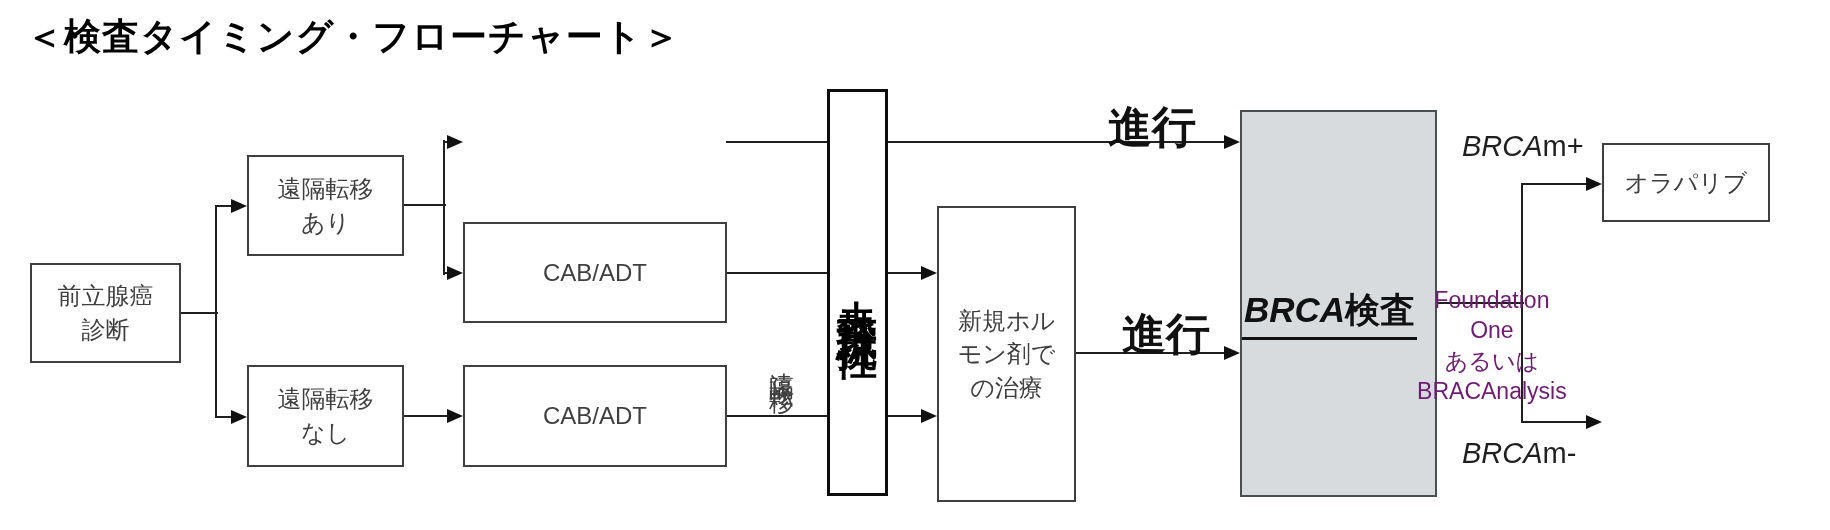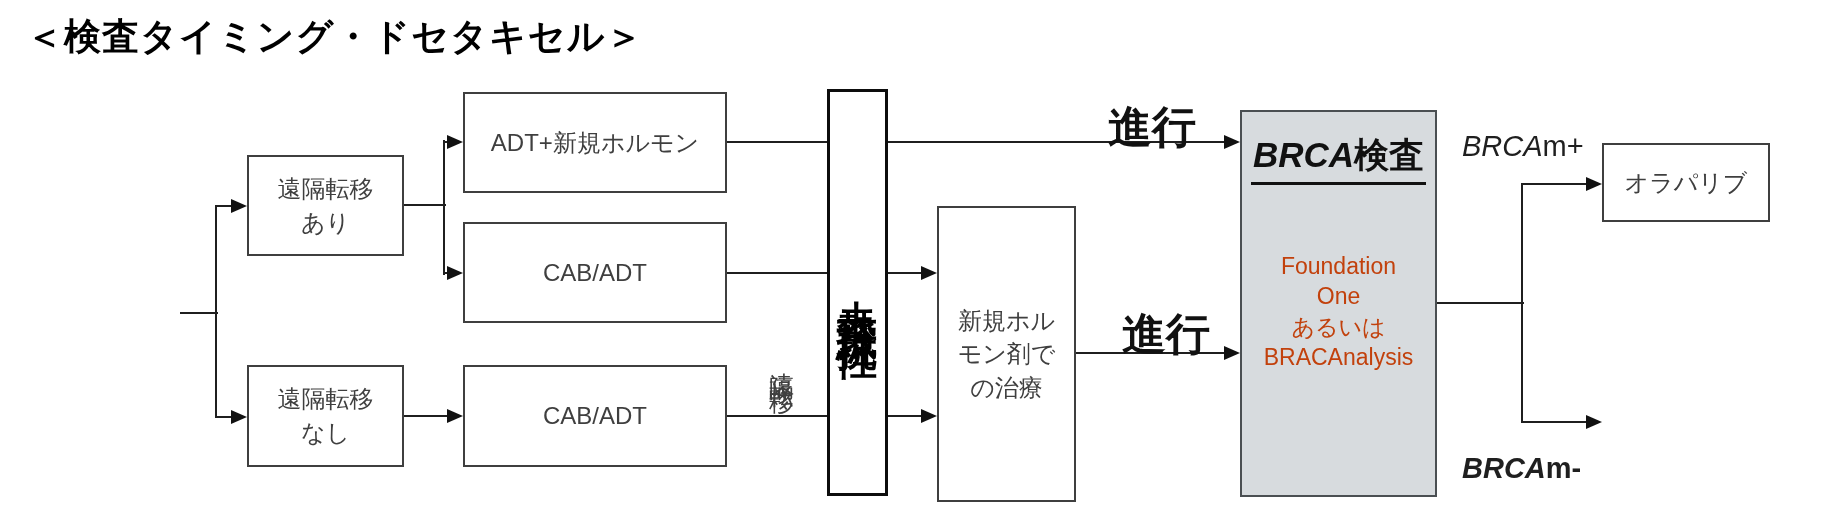--- a/index.html
+++ b/index.html
@@ -21,25 +21,25 @@
        border:2px solid #3f3f3f;z-index:2;
        display:flex;align-items:center;justify-content:center;
        text-align:center;color:#3f3f3f;font-size:24px;line-height:1.4;
        white-space:pre-line;}
 
   .box--castration{border:3px solid #0d0d0d;}
   .castration-text{writing-mode:vertical-rl;text-orientation:upright;
        font-weight:700;color:#000;font-size:40px;letter-spacing:10px;white-space:normal;}
 
   .box--brca{background:#d7dbde;border:2px solid #4a4f52;
-       flex-direction:column;justify-content:flex-start;padding-top:18px;}
+       flex-direction:row;justify-content:flex-start;padding-top:18px;}
   .brca-heading{font-size:35px;font-weight:700;color:#111;
        border-bottom:3px solid #111;padding:0 2px 3px 2px;white-space:nowrap;}
   .brca-heading .gene{font-style:italic;}
-  .brca-body{margin-top:66px;font-size:23px;line-height:1.32;color:#c2410c;white-space:pre-line;}
+  .brca-body{margin-top:66px;font-size:23px;line-height:1.32;color:#701a75;white-space:pre-line;}
 
   
   .edge-label{position:absolute;z-index:3;color:#111;font-weight:600;
        font-size:44px;white-space:nowrap;}
   .brcam-label{position:absolute;z-index:3;color:#1f1f1f;font-weight:400;
        font-size:29px;white-space:nowrap;}
   .brcam-label .gene{font-style:italic;}
   .v-label{position:absolute;z-index:3;writing-mode:vertical-rl;text-orientation:upright;
        color:#3f3f3f;font-size:25px;letter-spacing:6px;line-height:1;white-space:normal;}
 </style>
@@ -80,30 +80,31 @@
     <polygon points="1224,346 1224,360 1240,353"></polygon>
 
     <line x1="1437" y1="303" x2="1523" y2="303"></line>
     <line x1="1522" y1="184" x2="1522" y2="422"></line>
     <line x1="1522" y1="184" x2="1588" y2="184"></line>
     <line x1="1522" y1="422" x2="1588" y2="422"></line>
     <polygon points="1586,177 1586,191 1602,184"></polygon>
     <polygon points="1586,415 1586,429 1602,422"></polygon>
   </svg>
 
-  <div class="title">＜検査タイミング・ドセタキセル＞</div>
+  <div class="title">＜検査タイミング・フローチャート＞</div>
 
+  <div class="box" style="left:30px;top:263px;width:151px;height:100px;">前立腺癌
+診断</div>
 
   <div class="box" style="left:247px;top:155px;width:157px;height:101px;">遠隔転移
 あり</div>
 
   <div class="box" style="left:247px;top:365px;width:157px;height:102px;">遠隔転移
 なし</div>
 
-  <div class="box" style="left:463px;top:92px;width:264px;height:101px;">ADT+新規ホルモン</div>
 
   <div class="box" style="left:463px;top:222px;width:264px;height:101px;">CAB/ADT</div>
 
   <div class="box" style="left:463px;top:365px;width:264px;height:102px;">CAB/ADT</div>
 
   <div class="box box--castration" style="left:827px;top:89px;width:61px;height:407px;">
     <span class="castration-text">去勢抵抗性</span>
   </div>
 
   <div class="box" style="left:937px;top:206px;width:139px;height:296px;">新規ホル
@@ -122,15 +123,15 @@
 
 
   <div class="edge-label" style="left:1108px;top:98px;">進行</div>
 
   <div class="edge-label" style="left:1122px;top:305px;">進行</div>
 
   <div class="v-label" style="left:769px;top:352px;">遠隔転移</div>
 
   <div class="brcam-label" style="left:1462px;top:130px;"><span class="gene">BRCA</span><span>m+</span></div>
 
-  <div class="brcam-label" style="left:1462px;top:452px;font-weight:bold;"><span class="gene">BRCA</span><span>m-</span></div>
+  <div class="brcam-label" style="left:1462px;top:437px;"><span class="gene">BRCA</span><span>m-</span></div>
 
 </div>
 
 </body></html>

